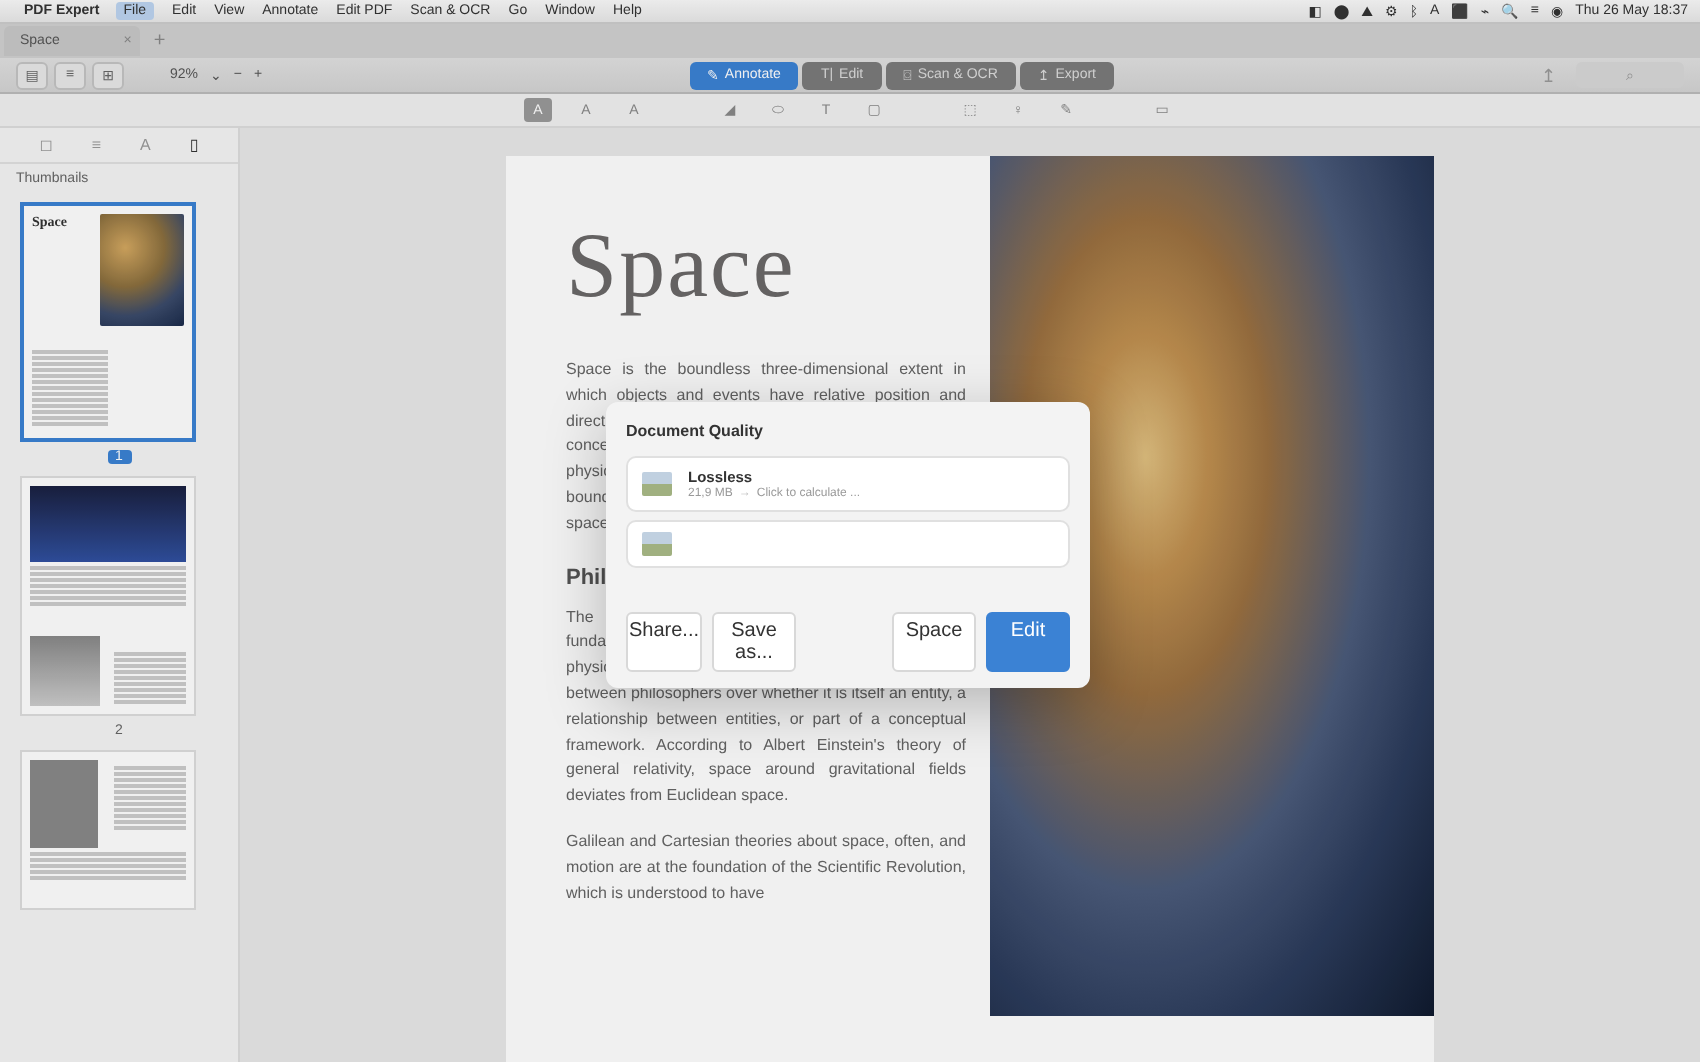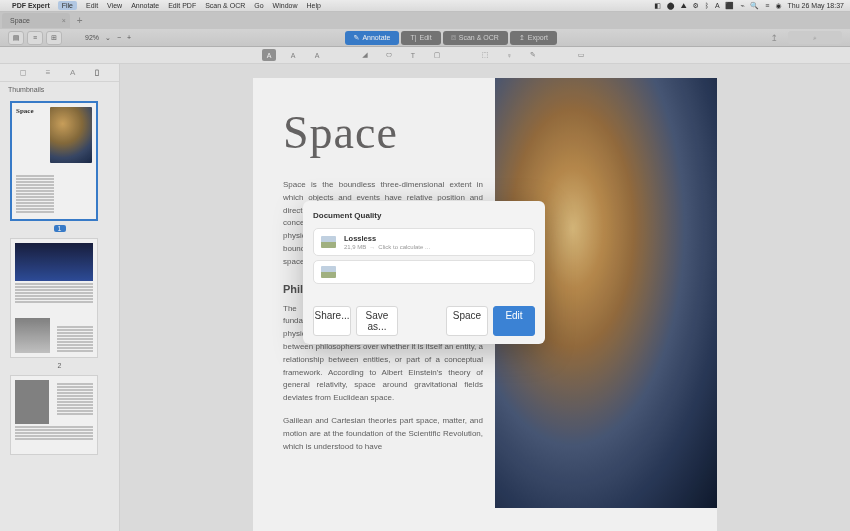--- a/index.html
+++ b/index.html
@@ -254,21 +254,21 @@
       </div>
     </div>
 
     <div class="doc-area">
       <div class="page">
         <div class="page-img"></div>
         <div class="page-title">Space</div>
         <div class="page-text">Space is the boundless three-dimensional extent in which objects and events have relative position and direction. In classical physics, physical space is often conceived in three linear dimensions, although modern physicists usually consider it, with time, to be part of a boundless four-dimensional continuum known as spacetime.</div>
         <div class="page-h2">Philosophy of space</div>
         <div class="page-text">The concept of space is considered to be of fundamental importance to an understanding of the physical universe. However, disagreement continues between philosophers over whether it is itself an entity, a relationship between entities, or part of a conceptual framework. According to Albert Einstein's theory of general relativity, space around gravitational fields deviates from Euclidean space.</div>
-        <div class="page-text" style="margin-top:10px">Galilean and Cartesian theories part space, matter, and motion are at the foundation of the Scientific Revolution, which is understood to have</div>
+        <div class="page-text" style="margin-top:10px">Galilean and Cartesian theories about space, often, and motion are at the foundation of the Scientific Revolution, which is understood to have</div>
       </div>
     </div>
   </div>
 </div>
 
 <div class="modal">
   <div class="modal-title">Document Quality</div>
   <div class="quality-list">
     <div class="quality-item">
       <div class="q-icon"></div>

